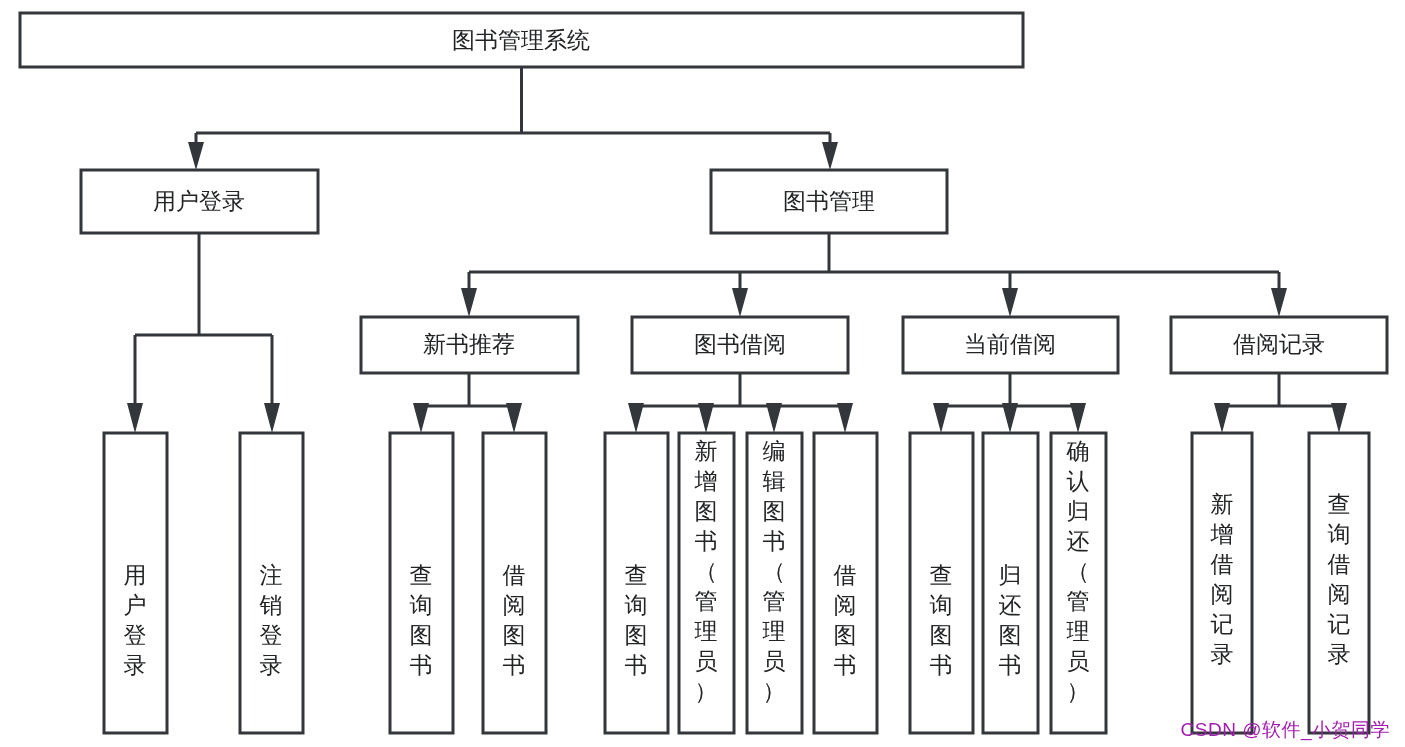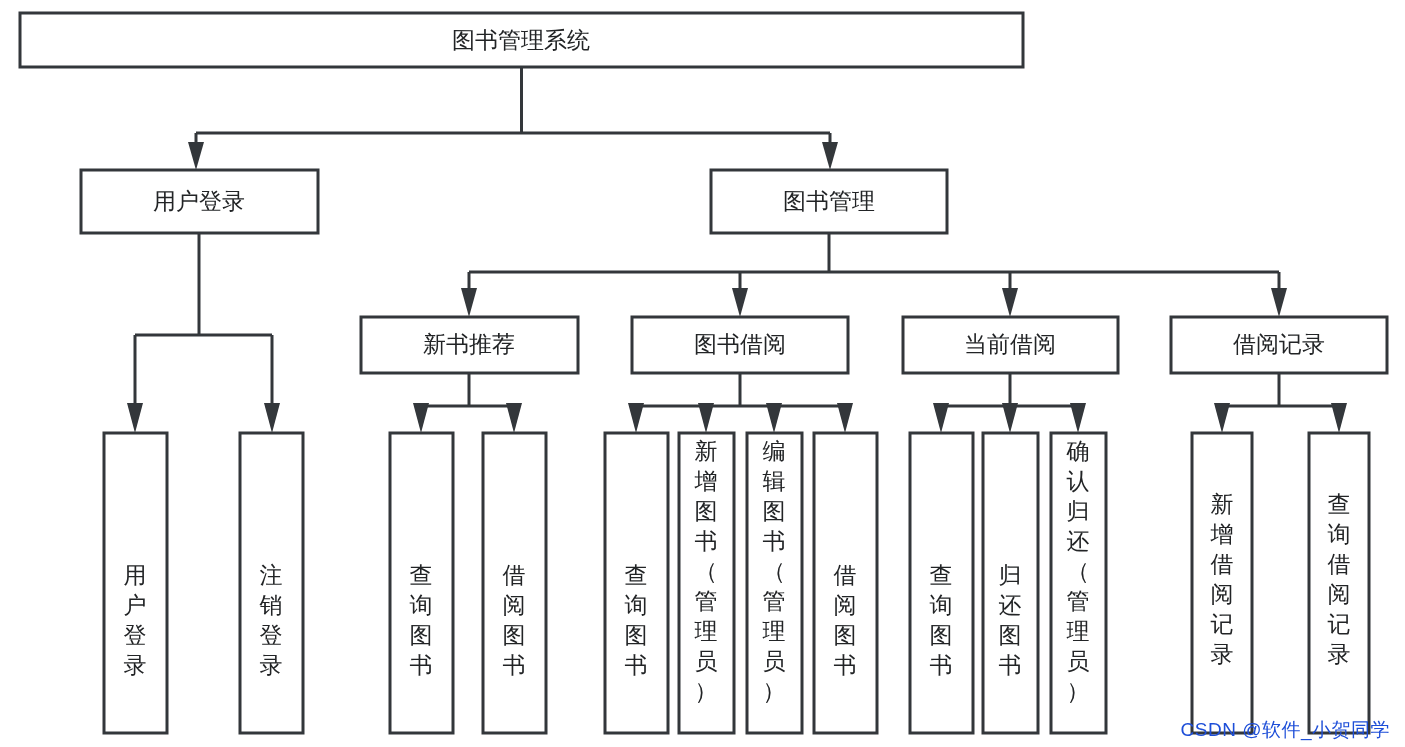--- a/index.html
+++ b/index.html
@@ -53,21 +53,21 @@
     fill: #222426;
     font-size: 23px;
     text-anchor: middle;
   }
   .watermark {
     position: absolute;
     right: 8px;
     bottom: 4px;
     font-family: "Liberation Sans", "DejaVu Sans", sans-serif;
     font-size: 19px;
-    color: #1d4ed8;
+    color: #a21caf;
     letter-spacing: 0.5px;
     white-space: nowrap;
     user-select: none;
   }
 </style>
 </head>
 <body>
 
 <div id="diagram-root">
   <svg class="flow" viewBox="0 0 1405 747" xmlns="http://www.w3.org/2000/svg">

